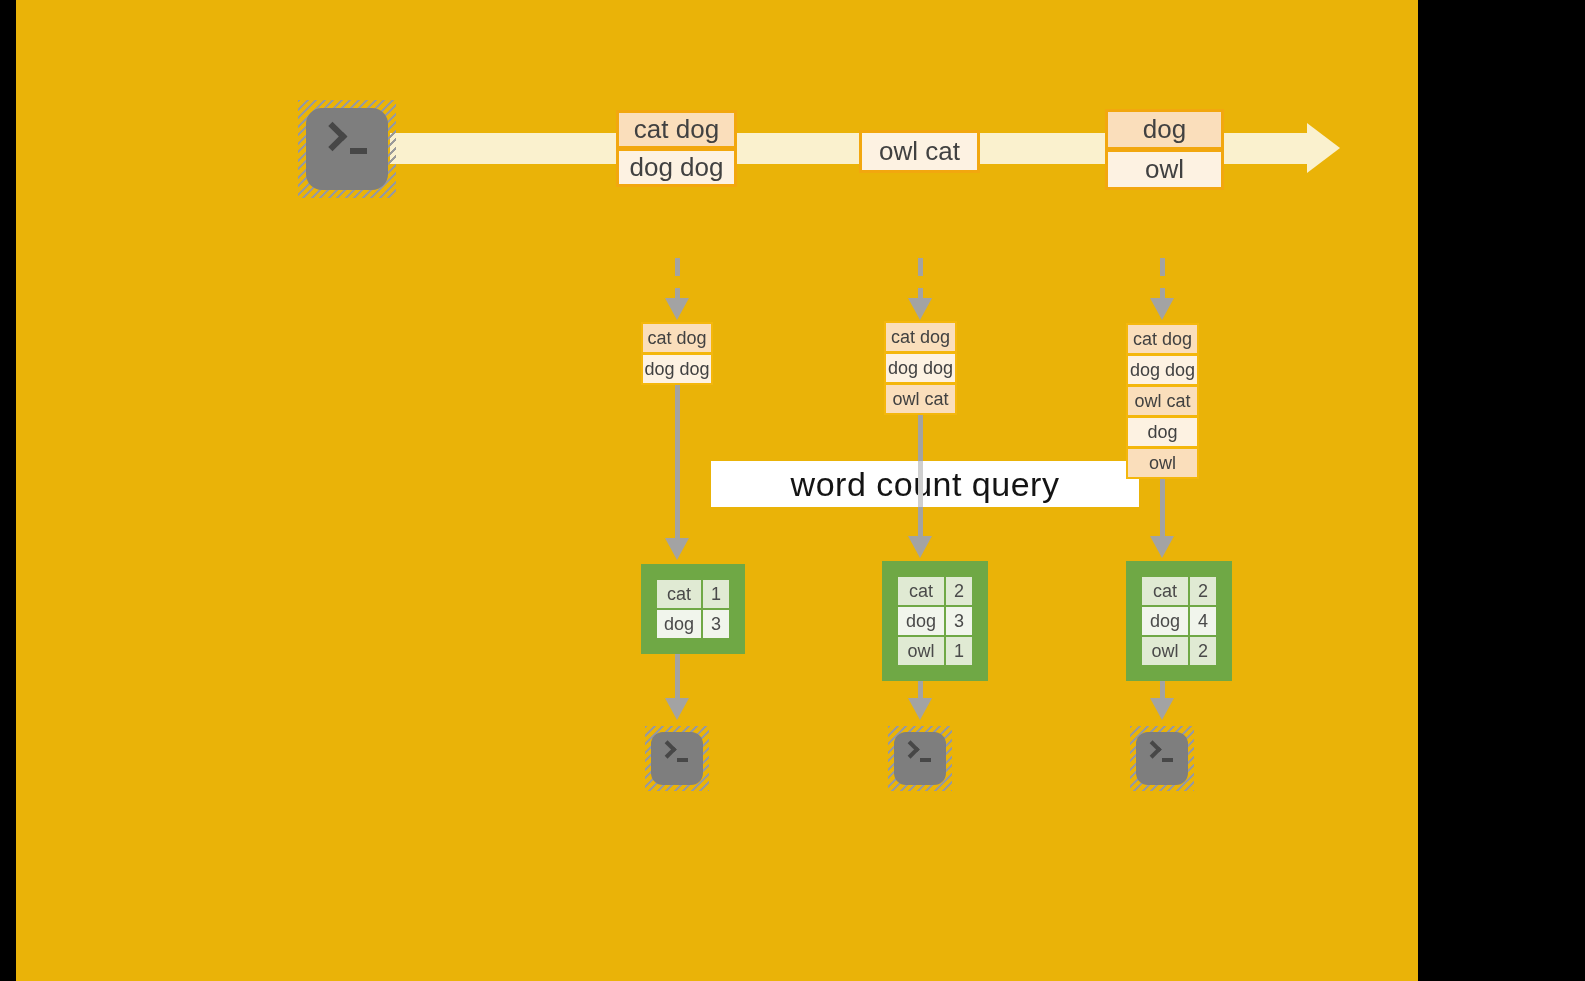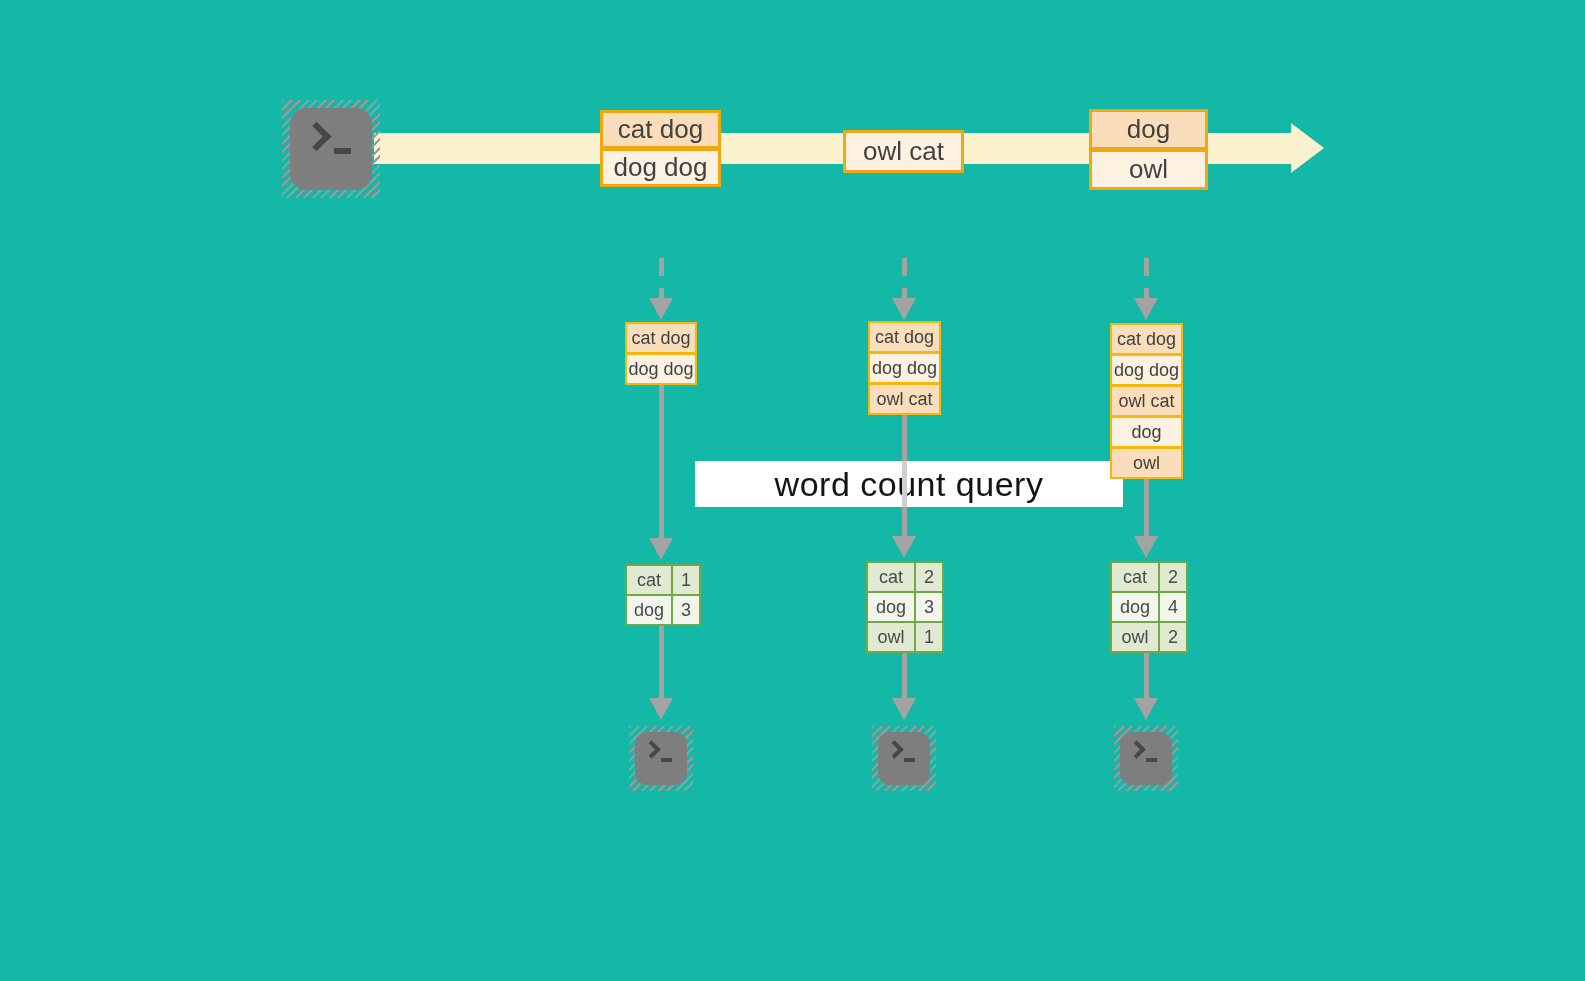--- a/index.html
+++ b/index.html
@@ -1,17 +1,17 @@
 <!DOCTYPE html>
 <html><head>
 <meta charset="utf-8">
 <style>
   html,body{margin:0;padding:0;background:#000;}
   body{width:1585px;height:981px;font-family:"Liberation Sans",sans-serif;}
-  .canvas{position:relative;width:1585px;height:981px;background:#14b8a6;overflow:hidden;}
+  .canvas{position:relative;width:1402px;height:981px;background:#eab308;overflow:hidden;margin-left:16px;}
   .abs{position:absolute;}
 
   
   .band{background:#FAF1CE;z-index:1;}
   .band-head{width:0;height:0;border-left:33px solid #FAF1CE;border-top:25px solid transparent;border-bottom:25px solid transparent;z-index:1;}
 
   
   .recbox{z-index:3;}
   .rrow{box-sizing:border-box;border:3px solid #F2A70E;display:flex;align-items:center;justify-content:center;
         font-size:26px;color:#414141;}
@@ -19,21 +19,21 @@
 
   
   .bufbox{z-index:3;}
   .brow{box-sizing:border-box;height:32px;border:2px solid #F4B70C;display:flex;align-items:center;justify-content:center;
         font-size:18px;color:#414141;}
   .brow + .brow{margin-top:-1px;}
   .fill-dark{background:#FADEBB;}
   .fill-light{background:#FDF2E2;}
 
   
-  .gtable{display:grid;gap:2px;background:#6FA845;padding:2px;z-index:3;}
+  .gtable{display:grid;gap:2px;background:#6FA845;padding:16px;z-index:3;}
   .gcell{display:flex;align-items:center;justify-content:center;height:28px;font-size:18px;color:#4A4A4A;}
   .gdark{background:#E0EAD3;}
   .glight{background:#F1F5EC;}
 
   
   .vline{width:5px;background:#A3A3A3;z-index:2;}
   .vline-fade{width:5px;z-index:2;background:linear-gradient(to bottom,#A3A3A3 0px,#A3A3A3 47px,#CFCFCF 47px,#CFCFCF 93px,#A3A3A3 93px,#A3A3A3 100%);}
   .vdash{width:5px;z-index:2;background:repeating-linear-gradient(to bottom,#A3A3A3 0px,#A3A3A3 18px,transparent 18px,transparent 30px);}
   .vhead{width:0;height:0;border-left:12px solid transparent;border-right:12px solid transparent;border-top:22px solid #A3A3A3;z-index:2;}
 

